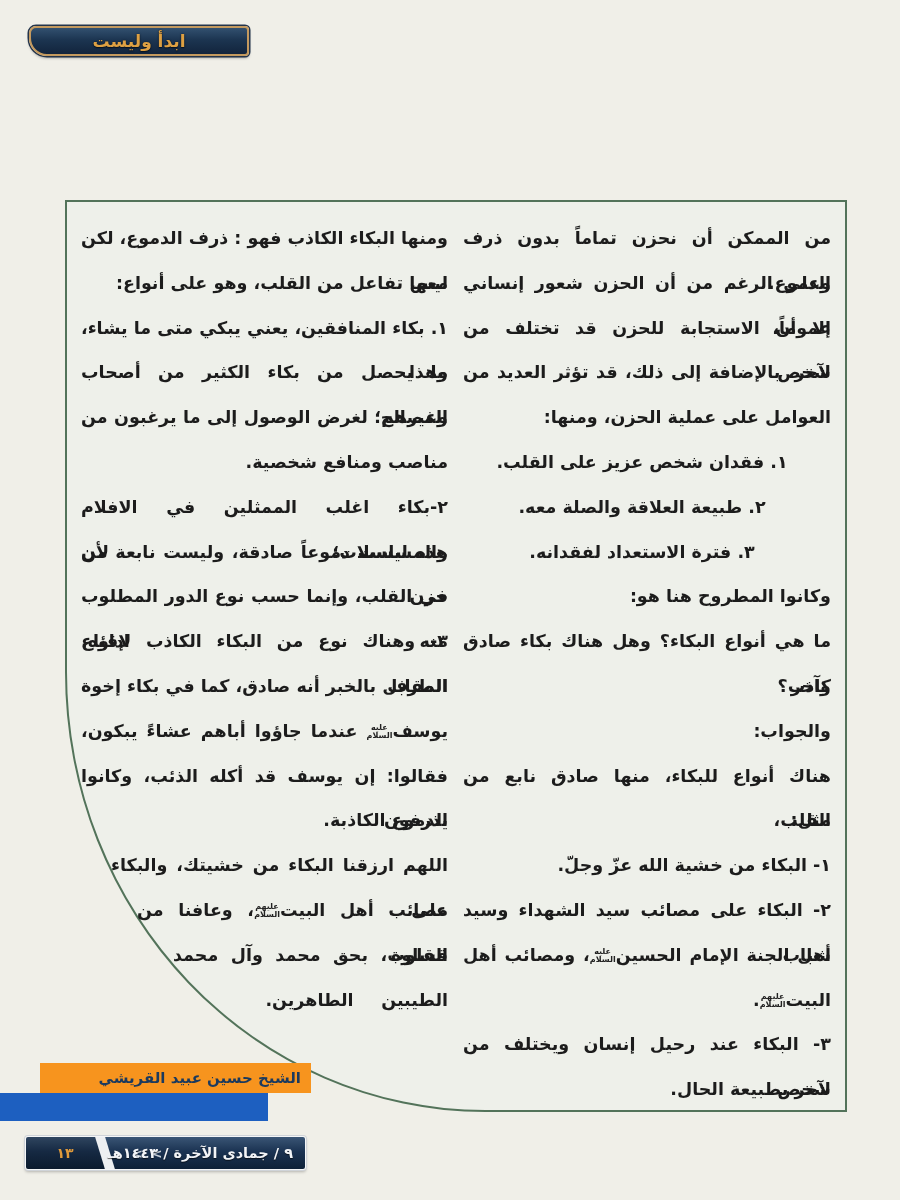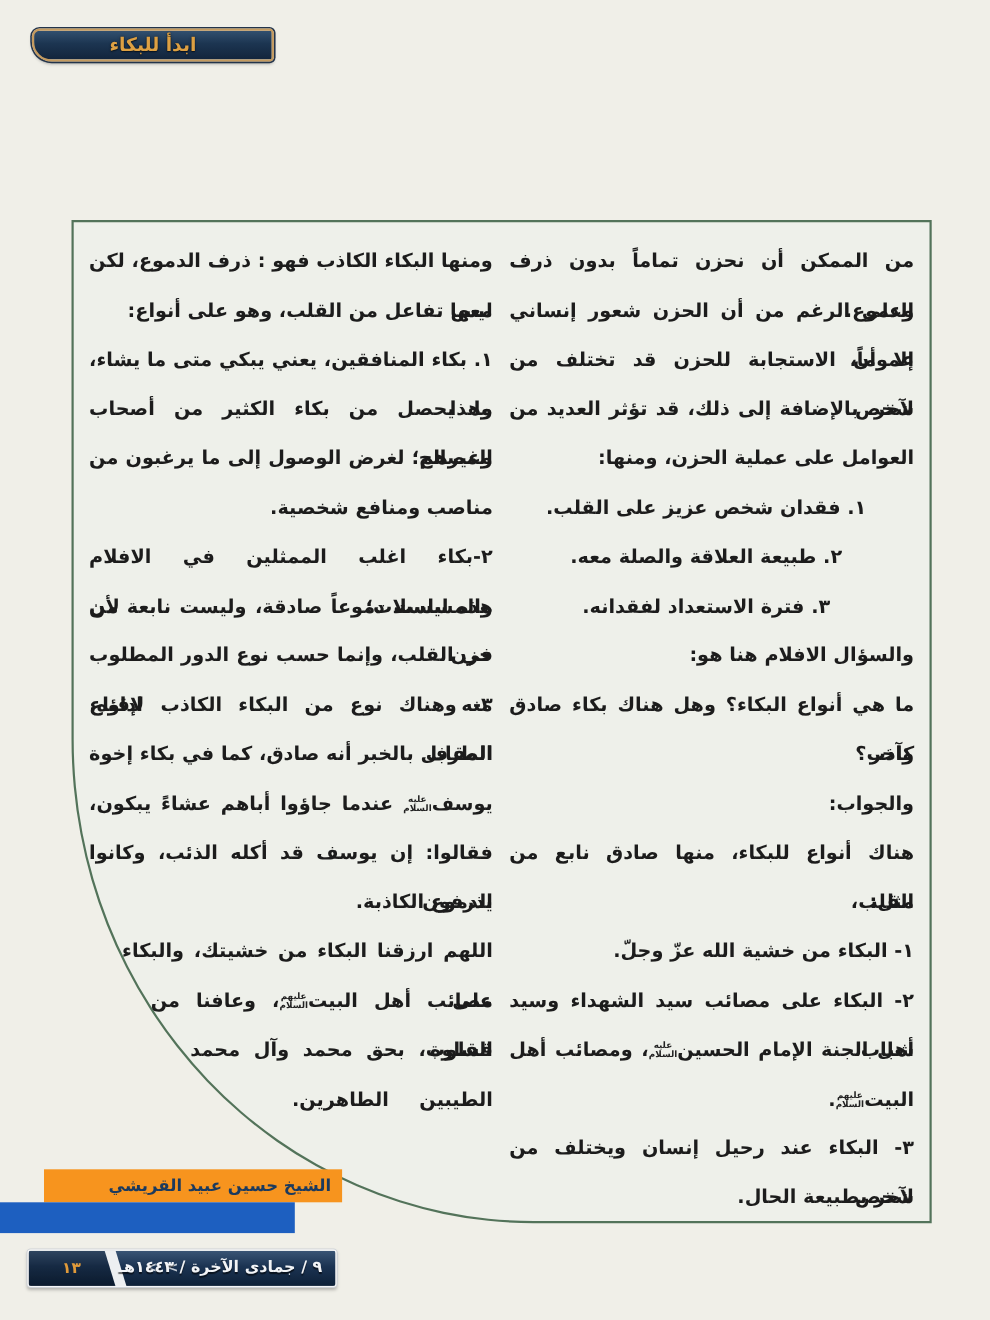--- a/index.html
+++ b/index.html
@@ -98,34 +98,34 @@
     direction:rtl; color:#f2f4f7; font-size:14.5px; font-weight:bold; line-height:1;
     white-space:nowrap; text-shadow:0 1px 1px rgba(0,0,0,.6);
   }
 </style>
 </head>
 <body>
 
 <div class="page">
 
   <div class="banner">
-    <span class="banner-title">ابدأ للبكاء</span>
+    <span class="banner-title">ابدأ وليست</span>
   </div>
 
   <div class="content-box">
     <div class="col col-right">
         <div class="line j">من الممكن أن نحزن تماماً بدون ذرف الدموع.</div>
         <div class="line j">وعلى الرغم من أن الحزن شعور إنساني عموماً،</div>
         <div class="line j">إلا أن الاستجابة للحزن قد تختلف من شخص</div>
         <div class="line j">لآخر. بالإضافة إلى ذلك، قد تؤثر العديد من</div>
         <div class="line">العوامل على عملية الحزن، ومنها:</div>
         <div class="line">١. فقدان شخص عزيز على القلب.</div>
         <div class="line">٢. طبيعة العلاقة والصلة معه.</div>
         <div class="line">٣. فترة الاستعداد لفقدانه.</div>
-        <div class="line">والسؤال الافلام هنا هو:</div>
+        <div class="line">وكانوا المطروح هنا هو:</div>
         <div class="line j">ما هي أنواع البكاء؟ وهل هناك بكاء صادق وآخر</div>
         <div class="line">كاذب؟</div>
         <div class="line">والجواب:</div>
         <div class="line j">هناك أنواع للبكاء، منها صادق نابع من القلب،</div>
         <div class="line">مثل:</div>
         <div class="line">١- البكاء من خشية الله عزّ وجلّ.</div>
         <div class="line j">٢- البكاء على مصائب سيد الشهداء وسيد شباب</div>
         <div class="line j">أهل الجنة الإمام الحسين<span class="salawat">عليه السلام</span>، ومصائب أهل</div>
         <div class="line">البيت<span class="salawat">عليهم السلام</span>.</div>
         <div class="line j">٣- البكاء عند رحيل إنسان ويختلف من شخص</div>

